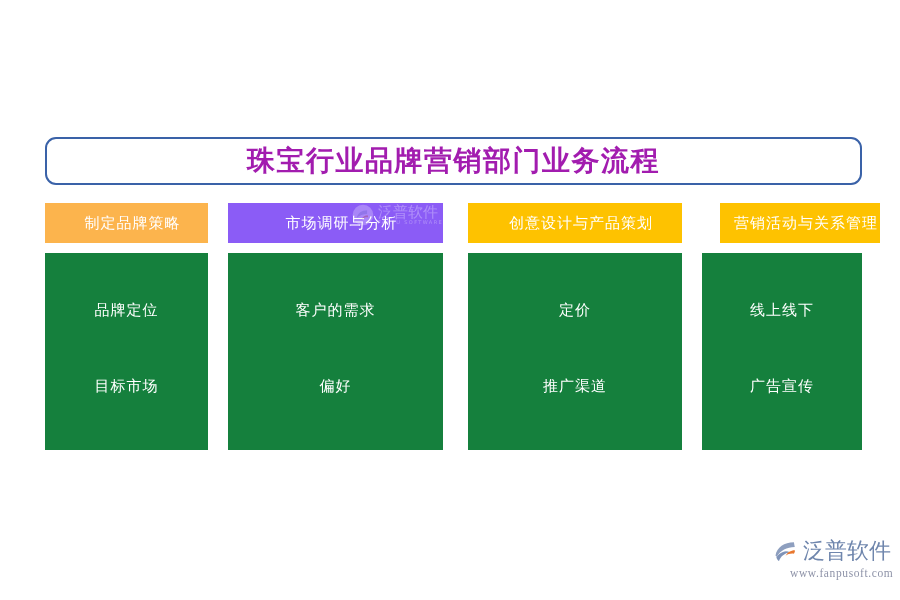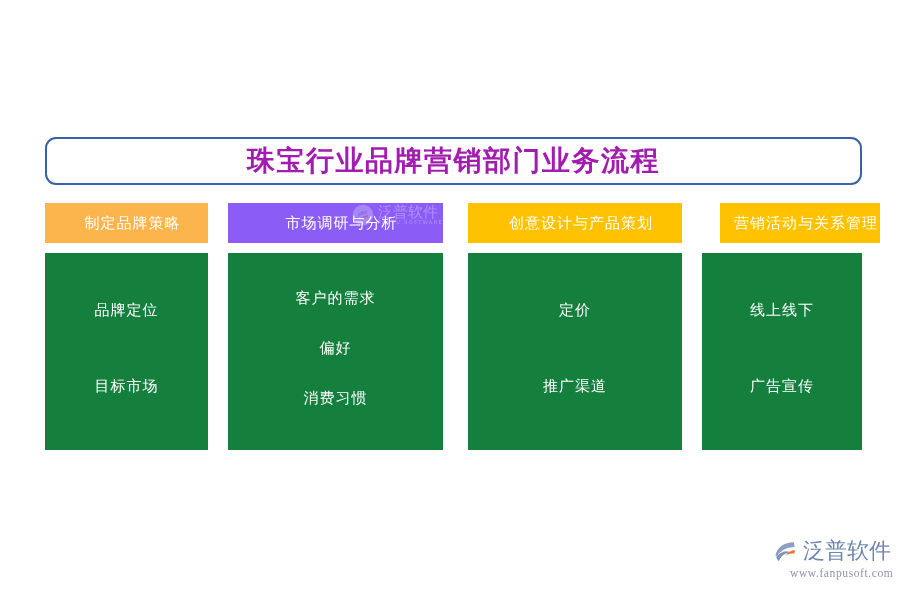--- a/index.html
+++ b/index.html
@@ -208,23 +208,20 @@
   <div class="column" id="col-1">
     <div class="col-header" style="background:#8b5cf6;">
       <span class="hdr-text">市场调研与分析</span>
     </div>
     <div class="col-body">
       <div class="item">
         <span class="item-text">客户的需求</span>
       </div>
       <div class="item">
         <span class="item-text">偏好</span>
-      </div>
-      <div class="item">
-        <span class="item-text">消费习惯</span>
       </div>
     </div>
   </div>
 
   <div class="column" id="col-2">
     <div class="col-header" style="background:#fec200;">
       <span class="hdr-text">创意设计与产品策划</span>
     </div>
     <div class="col-body">
       <div class="item">

